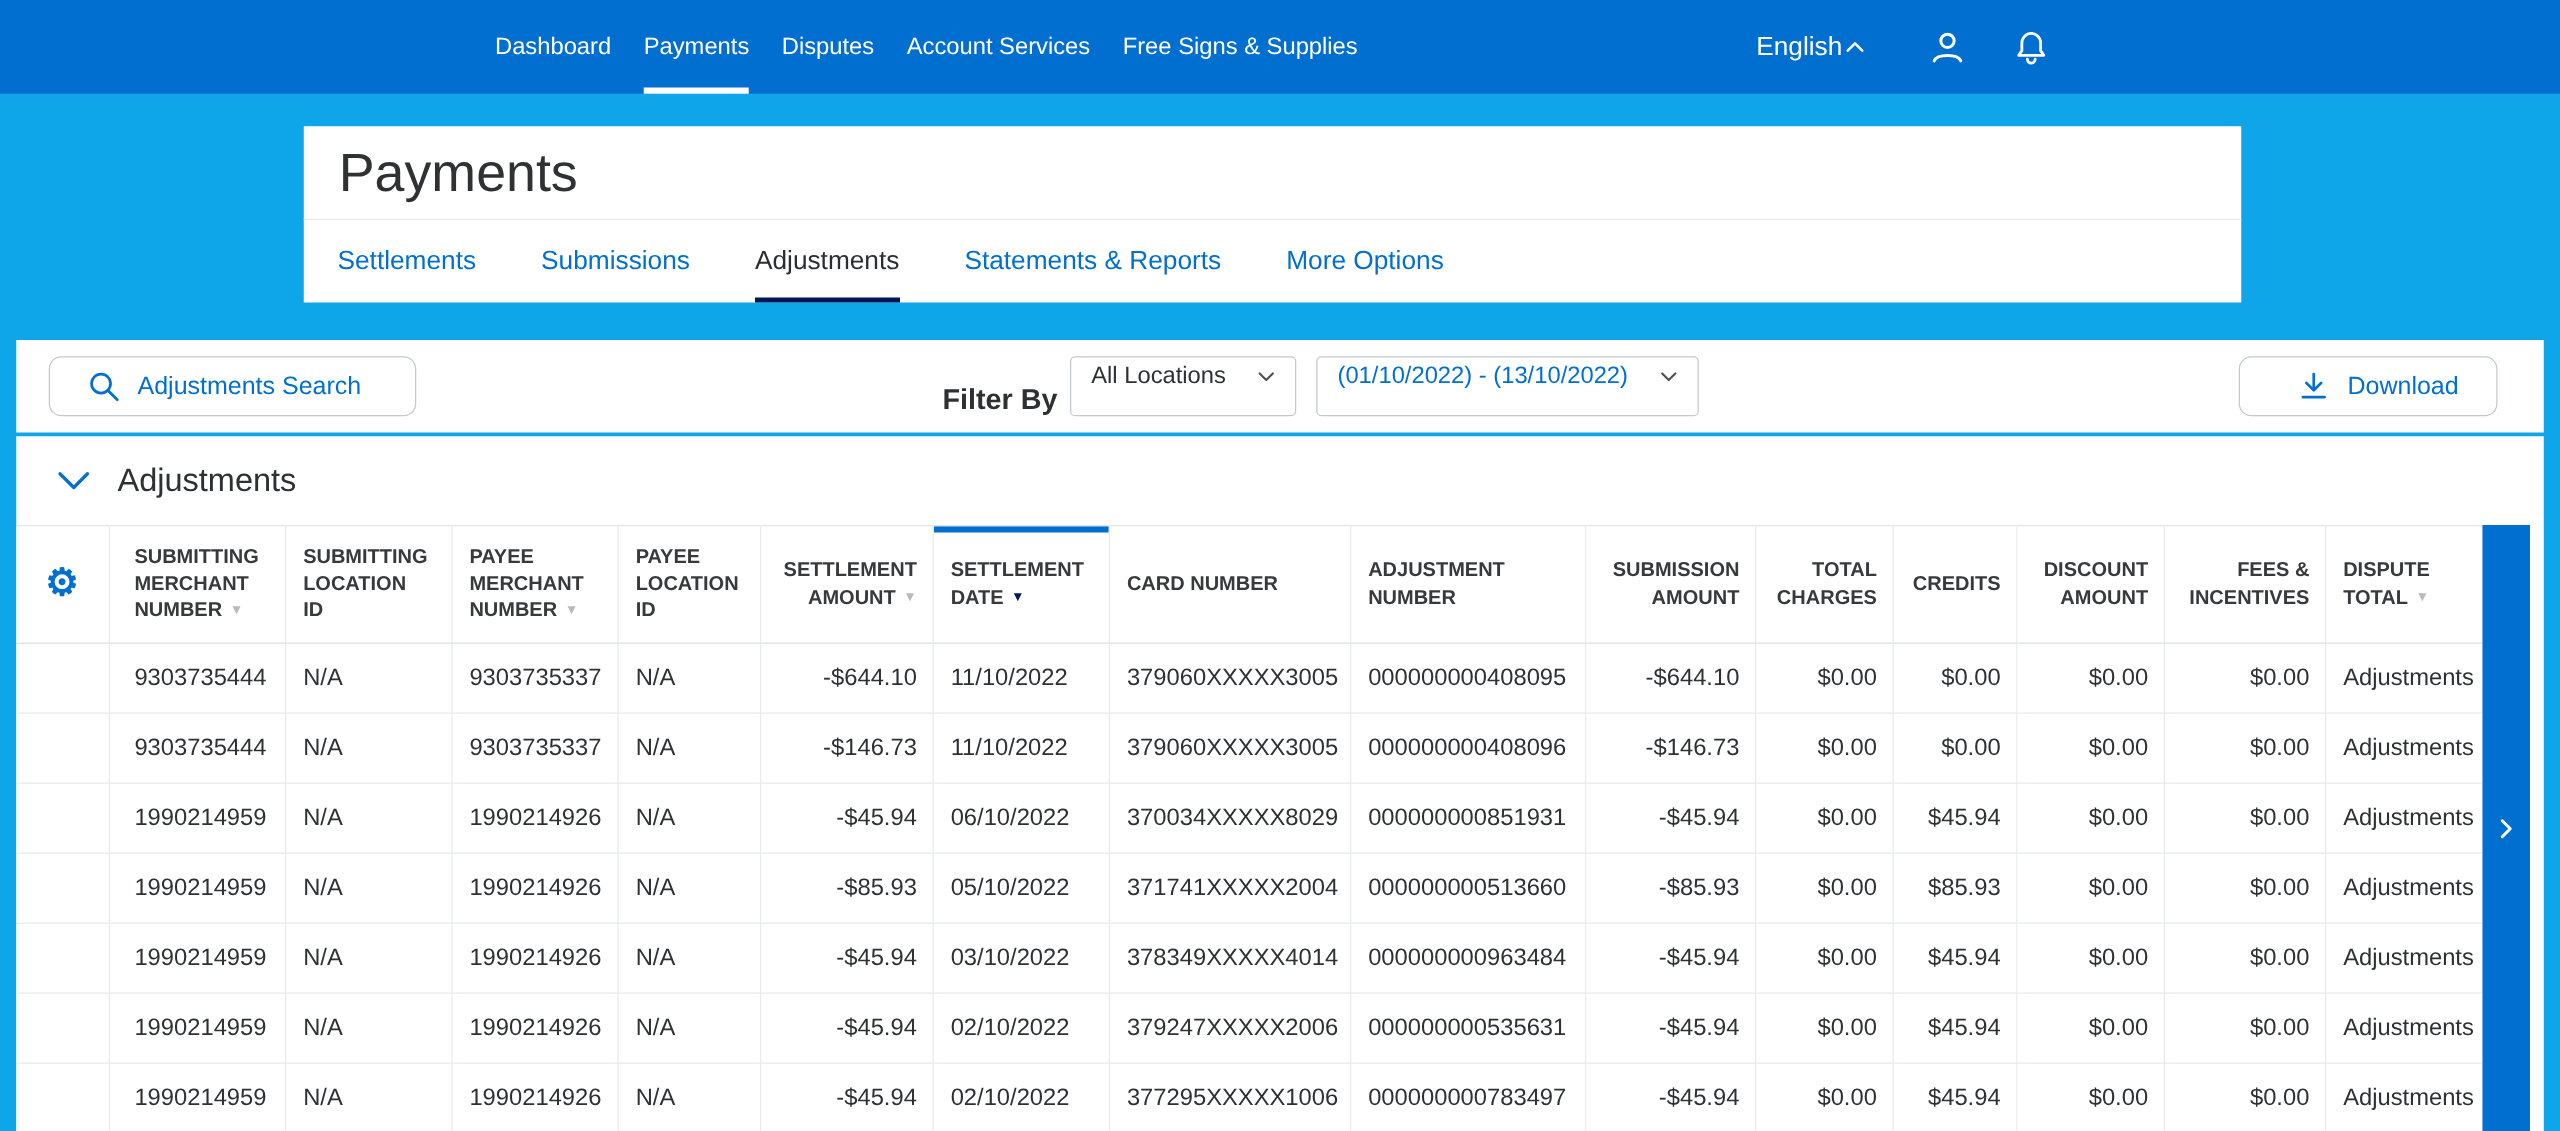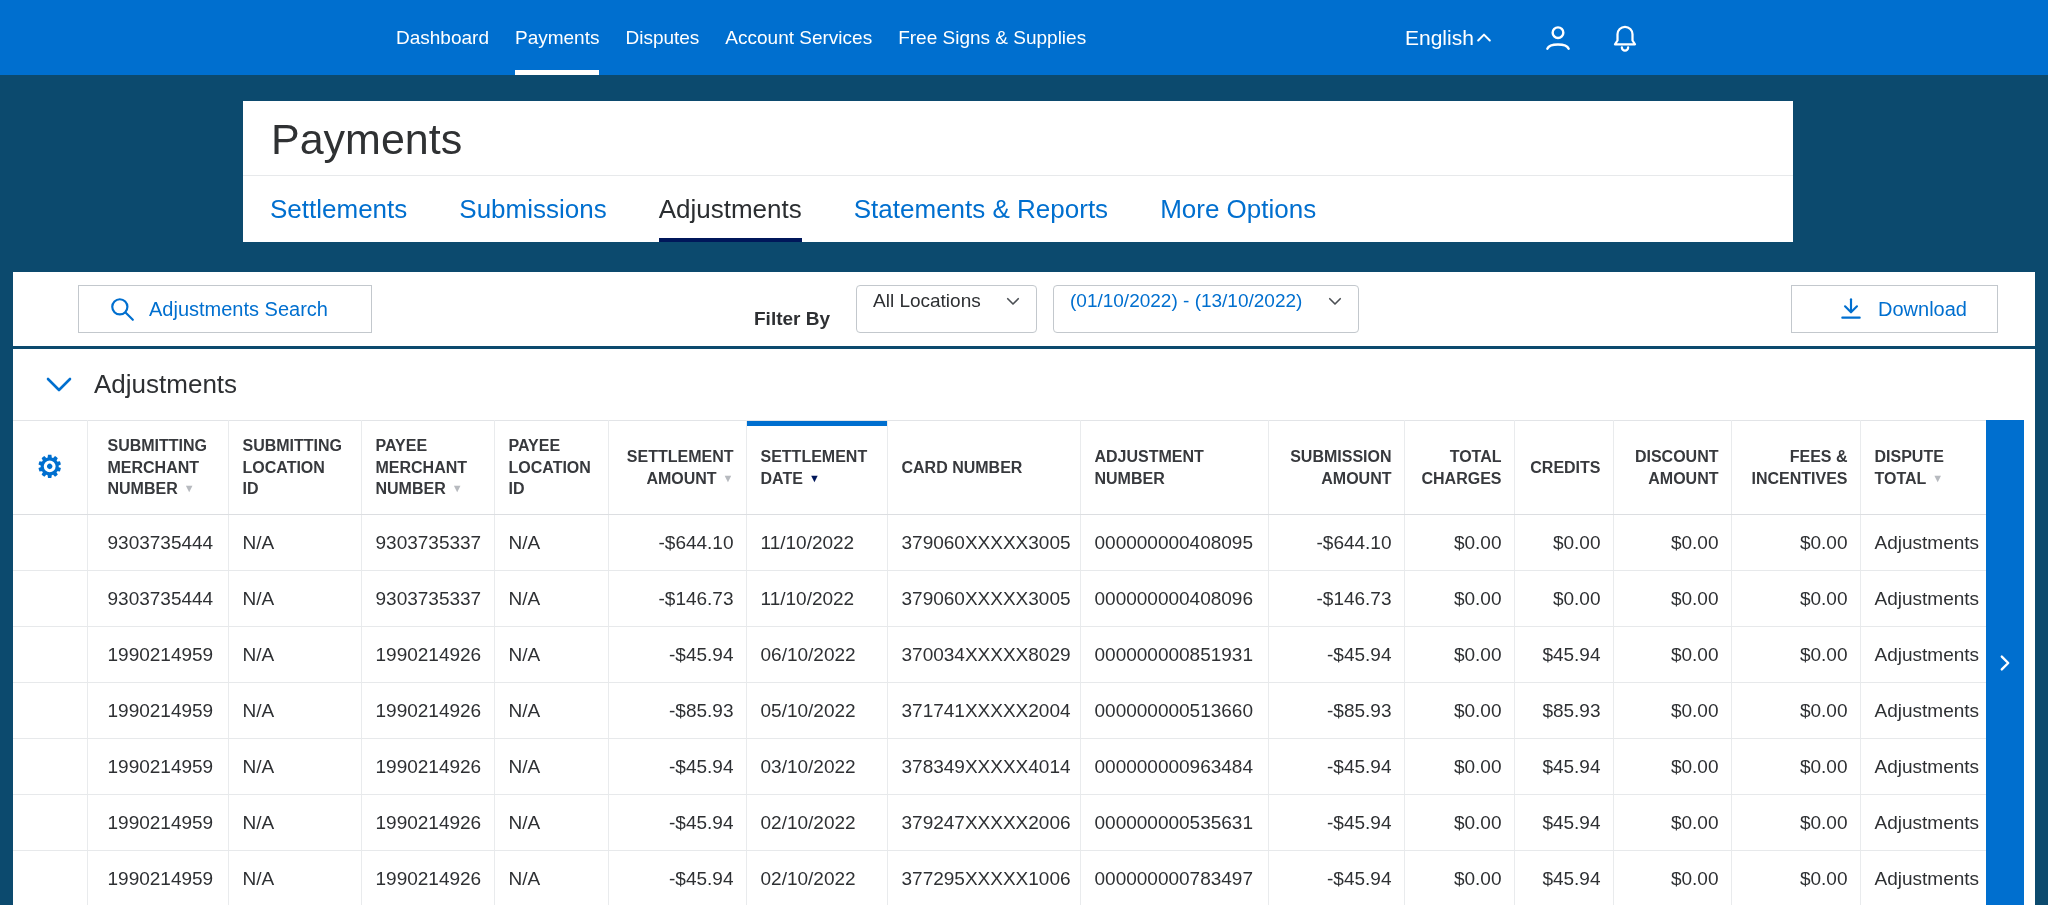--- a/index.html
+++ b/index.html
@@ -1,47 +1,47 @@
 <!DOCTYPE html>
 <html style="--brand: #006fcf; --underline: #00175a;"><head>
 <meta charset="utf-8">
 <style>
   :root { --brand:#006fcf; --underline:#00175a; }
   * { margin:0; padding:0; box-sizing:border-box; }
   html,body { background:#e9ebed; }
-  #app { position:relative; width:2048px; height:905px; background:#0c4a6e; overflow:hidden;
+  #app { position:relative; width:2048px; height:905px; background:#0ea5e9; overflow:hidden;
          font-family:"Liberation Sans", sans-serif; color:#2e3033; }
 
   
   .topnav { position:absolute; top:0; left:0; width:100%; height:75px; background:var(--brand); }
   .nav-links { position:absolute; left:396px; top:0; height:100%; display:flex; gap:26px; }
   .nav-item { position:relative; display:flex; align-items:center; color:#fff; font-size:19px; cursor:pointer; white-space:nowrap; }
   .nav-item.active::after { content:""; position:absolute; left:0; right:0; bottom:0; height:5px; background:#fff; }
   .nav-right { position:absolute; left:1405px; top:0; height:100%; display:flex; align-items:center; }
   .lang { display:flex; align-items:center; color:#fff; font-size:21px; cursor:pointer; background:none; border:none; font-family:inherit; }
   .icon-btn { background:none; border:none; cursor:pointer; display:flex; align-items:center; padding:0; }
   .icon-btn.user { margin-left:48px; }
   .icon-btn.bell { margin-left:36px; }
 
   
   .card { position:absolute; left:243px; top:101px; width:1550px; height:141px; background:#fff; }
   .page-title { font-size:43px; font-weight:400; color:#2f3133; padding:13px 0 0 28px; line-height:1.2; }
   .card .divider { position:absolute; left:0; right:0; top:74px; height:1px; background:#e7e9eb; }
   .tabs { position:absolute; left:0; top:75px; bottom:0; display:flex; gap:52px; padding-left:27px; }
-  .tab { position:relative; display:flex; align-items:center; font-size:26px; color:var(--brand); cursor:pointer; white-space:nowrap; }
+  .tab { position:relative; display:flex; align-items:center; font-size:21px; color:var(--brand); cursor:pointer; white-space:nowrap; }
   .tab.active { color:#2b2e31; }
   .tab.active::after { content:""; position:absolute; left:0; right:0; bottom:0; height:4px; background:var(--underline); }
 
   
   .toolbar { position:absolute; left:13px; top:272px; width:2022px; height:74px; background:#fff; }
   .btn { position:absolute; top:13px; height:48px; display:flex; align-items:center; background:#fff;
-         border:1px solid #c3c8cd; border-radius:0; font-family:inherit; font-size:20px; color:var(--brand); cursor:pointer;margin-left:39px; }
+         border:1px solid #c3c8cd; border-radius:10px; font-family:inherit; font-size:20px; color:var(--brand); cursor:pointer; }
   .btn-search { left:26px; width:294px; padding-left:30px; gap:14px; }
   .filter-label { position:absolute; left:741px; top:0; height:94px; display:flex; align-items:center;
-                  font-size:19px; font-weight:bold; color:#2e3033; }
+                  font-size:23px; font-weight:bold; color:#2e3033; }
   .select { position:absolute; top:13px; height:48px; border:1px solid #c3c8cd; border-radius:4px; background:#fff;
             display:flex; align-items:center; justify-content:space-between; padding:0 14px 16px 16px;
             font-size:19px; color:#2e3033; cursor:pointer; }
   .select-loc { left:843px; width:181px; }
   .select-date { left:1040px; width:306px; }
   .select-date .val { color:var(--brand); }
   .btn-download { right:37px; width:207px; padding-left:46px; gap:14px; }
 
   
   .panel { position:absolute; left:13px; top:349px; width:2022px; height:556px; background:#fff; overflow:hidden; }

